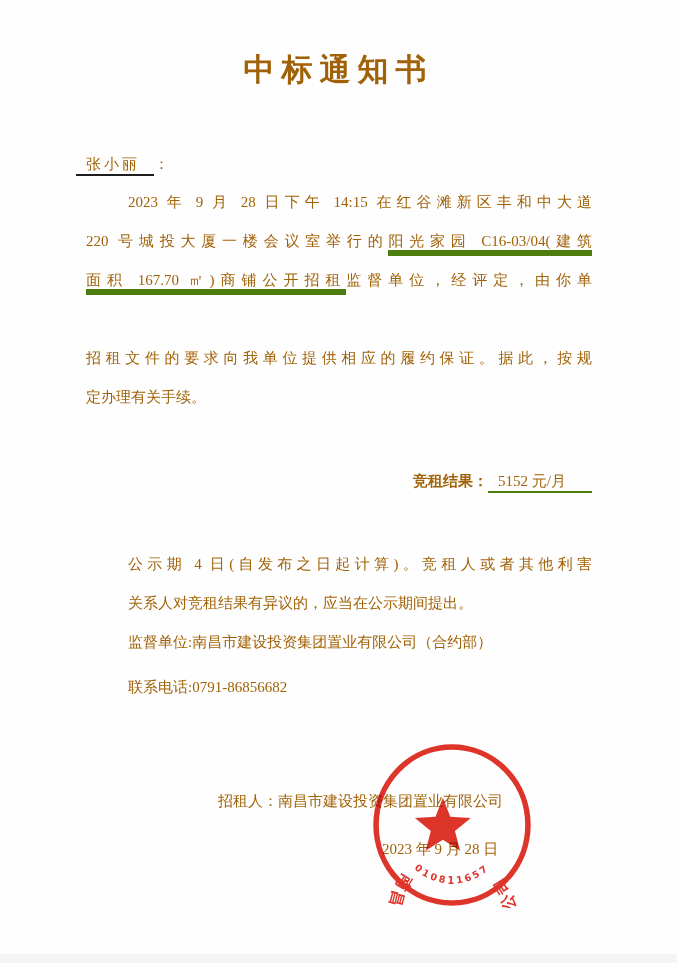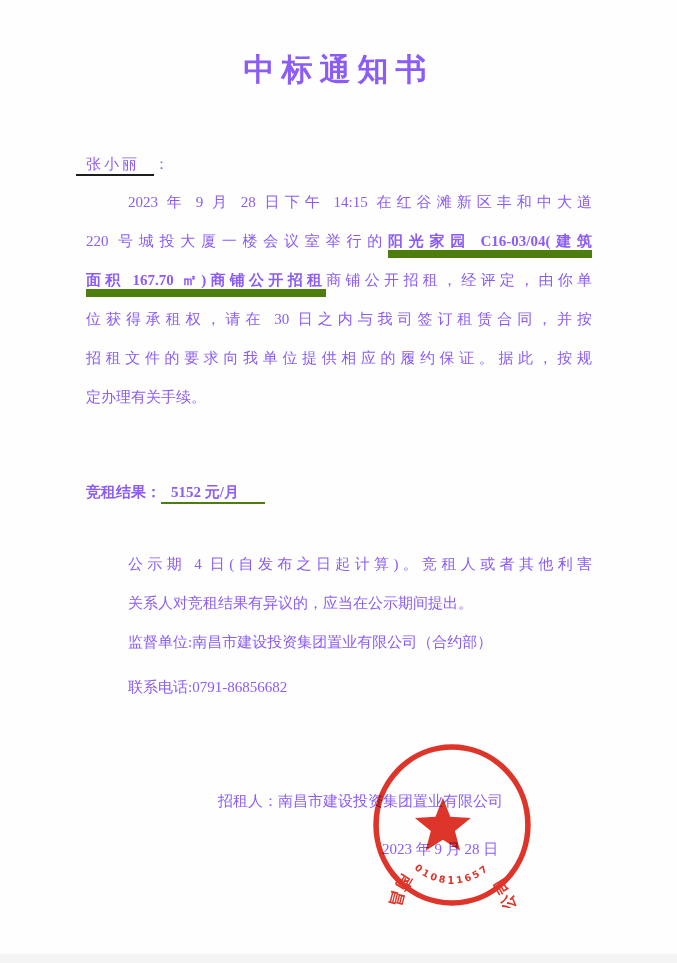--- a/index.html
+++ b/index.html
@@ -5,21 +5,21 @@
   html,body{margin:0;padding:0;}
   body{
     width:677px;height:963px;
     background:#f4f4f4;
     font-family:"Liberation Serif","DejaVu Serif",serif;
   }
   .page{
     position:relative;
     width:677px;height:954px;
     background:#fefefe;
-    color:#8b5cf6;
+    color:#a16207;
     overflow:hidden;
   }
   .doc-title{
     position:absolute;
     top:48px;left:0;width:677px;height:44px;
     text-align:center;
     font-size:31px;
     font-weight:600;
     letter-spacing:7px;
     line-height:44px;
@@ -27,38 +27,38 @@
   .line{
     position:absolute;
     left:86px;width:506px;height:30px;
     font-size:15px;
     line-height:30px;
     white-space:nowrap;
   }
   .just{ text-align:justify; text-align-last:justify; }
   .indent{ padding-left:42px; width:464px; }
   .ub{
-    font-weight:bold;
-    border-bottom:8px solid #4d7c0f;
+    font-weight:normal;
+    border-bottom:6px solid #4d7c0f;
     padding-bottom:1px;
   }
   .addressee{ top:149px; }
   .addressee .name-underline{
     border-bottom:2px solid #1d1d1d;
     padding:0 14px 2px 10px;
     margin-left:-10px;
     letter-spacing:3px;
   }
   .p1-l1{ top:187px; }
   .p1-l2{ top:226px; }
   .p1-l3{ top:265px; }
   .p1-l4{ top:304px; }
   .p1-l5{ top:343px; }
   .p1-l6{ top:382px; }
-  .result-line{ top:477px; font-weight:bold; }
+  .result-line{ top:466px; font-weight:bold;text-align:right; }
   .result-line .ub{
     padding:0 26px 2px 10px;
     border-bottom-width:2px;
   }
   .p2-l1{ top:549px; }
   .p2-l2{ top:588px; }
   .p2-l3{ top:627px; }
   .p2-l4{ top:672px; }
   .footer-lessor{ top:786px; left:218px; width:420px; }
   .footer-date{ top:834px; left:355px; width:170px; text-align:center; }
@@ -82,24 +82,23 @@
     <span class="name-underline">张小丽</span><span>：</span>
   </div>
 
   <div class="line just indent p1-l1">2023 年 9 月 28 日下午 14:15 在红谷滩新区丰和中大道</div>
 
   <div class="line just p1-l2">
     <span>220 号城投大厦一楼会议室举行的</span><span class="ub">阳光家园 C16-03/04(建筑</span>
   </div>
 
   <div class="line just p1-l3">
-    <span class="ub">面积 167.70 ㎡)商铺公开招租</span><span>商铺公开招租，经评定，由你单</span>
+    <span class="ub">面积 167.70 ㎡)商铺公开招租</span><span>监督单位，经评定，由你单</span>
   </div>
 
-  <div class="line just p1-l4">位获得承租权，请在 30 日之内与我司签订租赁合同，并按</div>
   <div class="line just p1-l5">招租文件的要求向我单位提供相应的履约保证。据此，按规</div>
   <div class="line p1-l6">定办理有关手续。</div>
 
   <div class="line result-line">
     <span>竞租结果：</span><span class="ub">5152 元/月</span>
   </div>
 
   <div class="line just indent p2-l1">公示期 4 日(自发布之日起计算)。竞租人或者其他利害</div>
   <div class="line indent p2-l3">监督单位:南昌市建设投资集团置业有限公司（合约部）</div>
   <div class="line indent p2-l2">关系人对竞租结果有异议的，应当在公示期间提出。</div>

